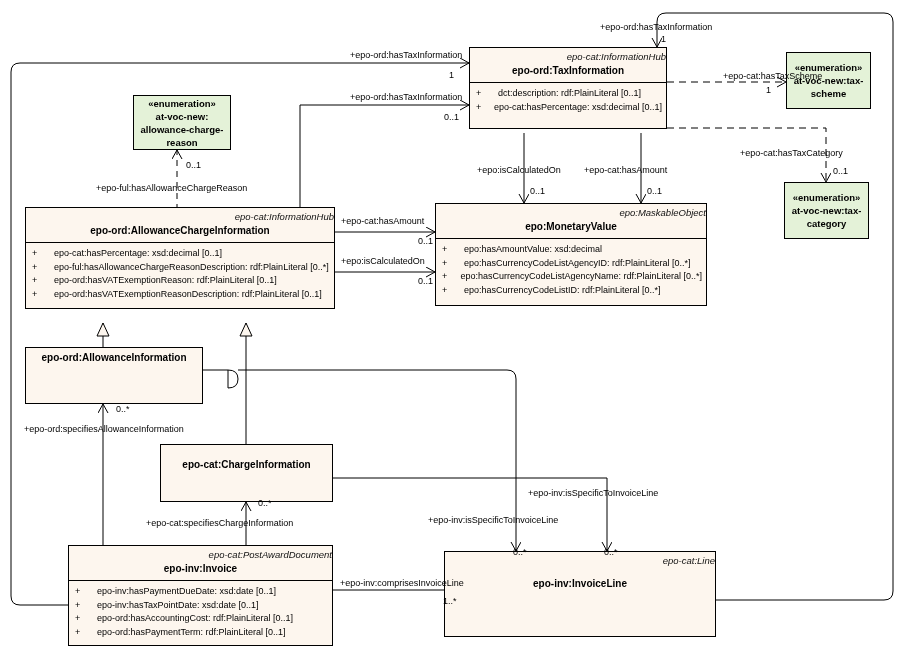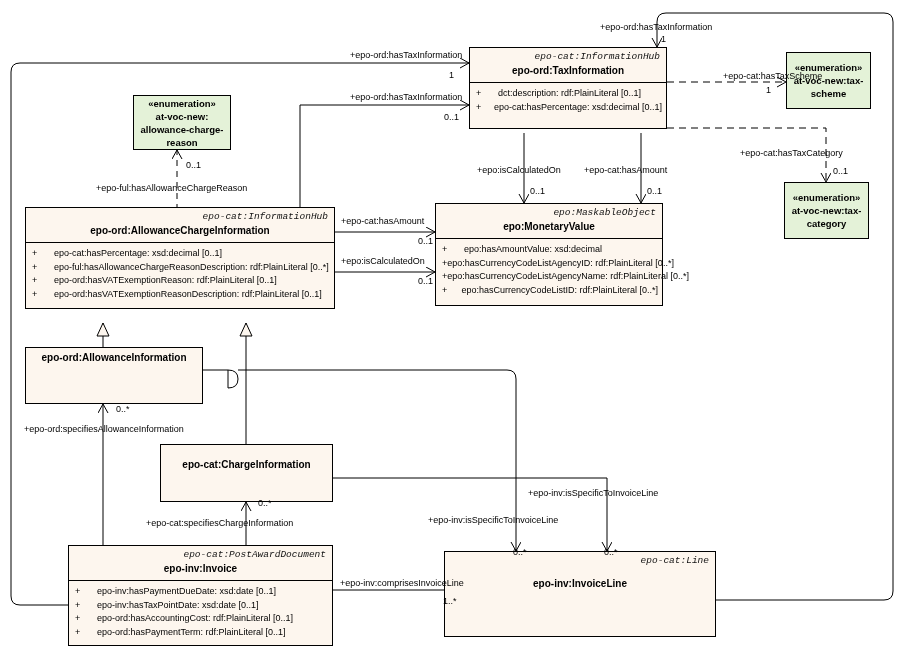--- a/index.html
+++ b/index.html
@@ -4,21 +4,21 @@
 <style>
   html,body{margin:0;padding:0;background:#ffffff;}
   body{width:903px;height:665px;position:relative;overflow:hidden;
        font-family:"Liberation Sans","DejaVu Sans",sans-serif;}
   #canvas{position:absolute;left:0;top:0;width:903px;height:665px;}
   svg.edges{position:absolute;left:0;top:0;width:903px;height:665px;pointer-events:none;}
 
   .cls{position:absolute;box-sizing:border-box;border:1px solid #000000;
        background:#fdf6ee;}
   .cls .stereo{font-style:italic;font-size:9.5px;color:#111;text-align:right;
-       padding:3px 6px 0 0;line-height:11px;font-family:Liberation Mono, monospace;}
+       padding:3px 0 0 0;line-height:11px;}
   .cls .title{font-weight:bold;font-size:10px;color:#000;text-align:center;
        padding:3px 4px 5px 4px;line-height:12px;}
   .cls .sep{border-top:1px solid #000;}
   .cls .attrs{padding:4px 4px 4px 6px;}
   .cls .attr{font-size:9px;color:#000;line-height:13.5px;white-space:nowrap;
        display:flex;}
   .cls .attr .plus{width:22px;display:inline-block;}
 
   .enum{position:absolute;box-sizing:border-box;border:1px solid #000;
         background:#e4f2d8;text-align:left;display:flex;flex-direction:column;
@@ -118,21 +118,21 @@
         <span class="plus">+</span>
         <span>epo-ord:hasVATExemptionReason: rdf:PlainLiteral [0..1]</span>
       </div>
       <div class="attr">
         <span class="plus">+</span>
         <span>epo-ord:hasVATExemptionReasonDescription: rdf:PlainLiteral [0..1]</span>
       </div>
     </div>
   </div>
 
-  <div class="cls" style="left:435px;top:203px;width:228px;height:103px;">
+  <div class="cls" style="left:435px;top:203px;width:272px;height:103px;">
     <div class="stereo">epo:MaskableObject</div>
     <div class="title">epo:MonetaryValue</div>
     <div class="sep attrs">
       <div class="attr">
         <span class="plus">+</span>
         <span>epo:hasAmountValue: xsd:decimal</span>
       </div>
       <div class="attr">
         <span class="plus">+</span>
         <span>epo:hasCurrencyCodeListAgencyID: rdf:PlainLiteral [0..*]</span>

